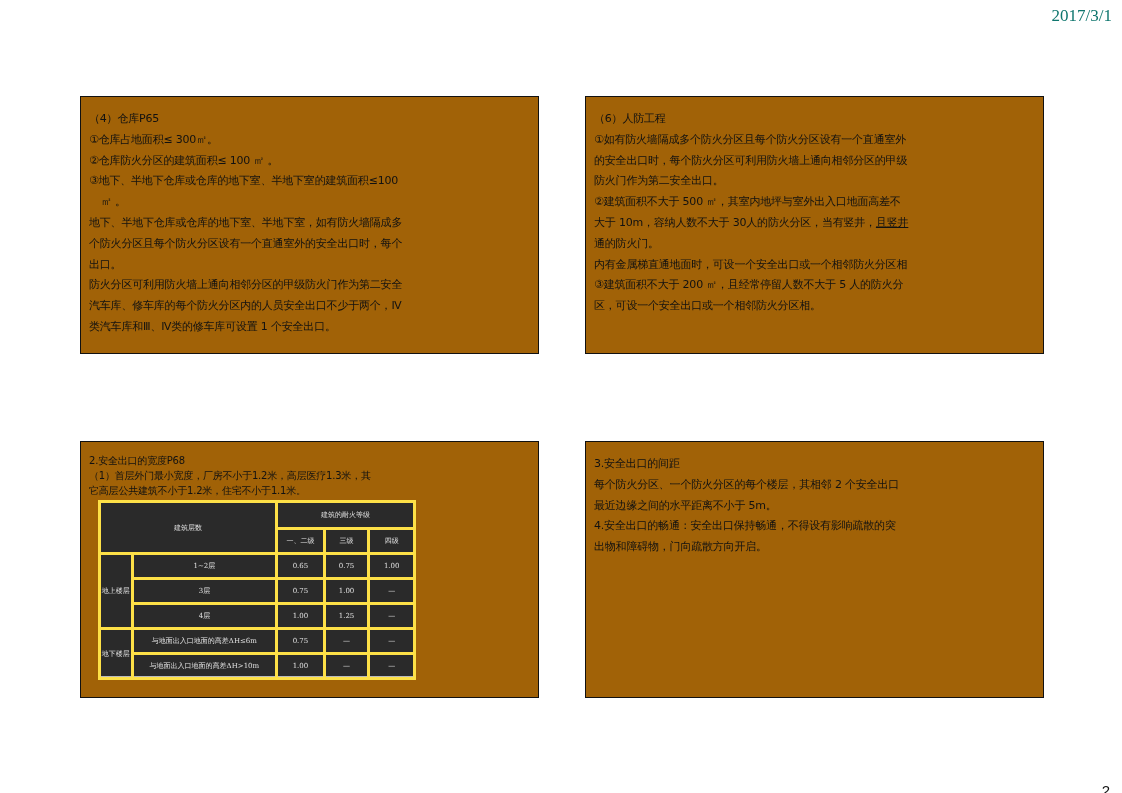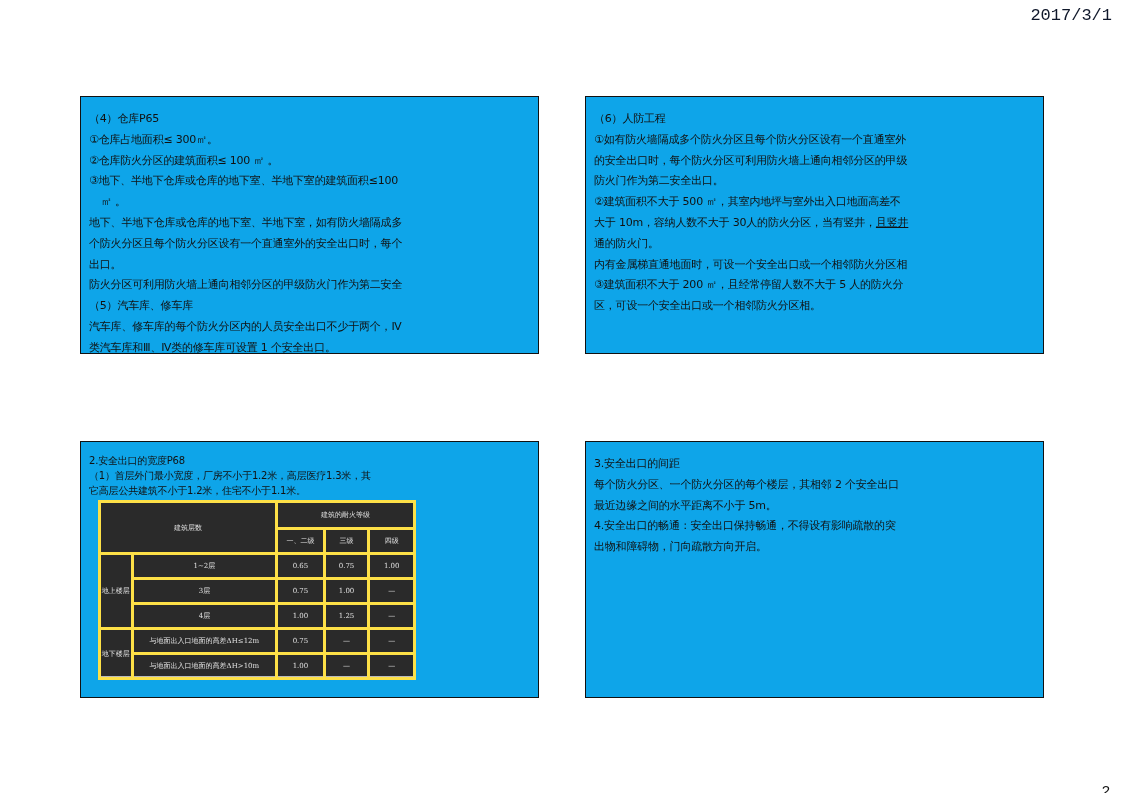--- a/index.html
+++ b/index.html
@@ -3,29 +3,29 @@
   <meta charset="utf-8">
   <style>
     html, body { margin: 0; padding: 0; }
     body {
       width: 1122px; height: 793px; position: relative; overflow: hidden;
       background: #ffffff; color: #111;
       font-family: "DejaVu Sans", "Liberation Sans", sans-serif;
     }
     .page-date {
       position: absolute; right: 10px; top: 6px;
-      font-family: Liberation Mono, monospace; font-size: 17px; color: #0f172a;
+      font-family: Liberation Serif, serif; font-size: 17px; color: #0f766e;
     }
     .page-num {
       position: absolute; right: 12px; top: 782px;
       font-family: "Liberation Sans", sans-serif; font-size: 15px; color: #111;
     }
     .slide {
       position: absolute; box-sizing: border-box;
-      border: 1.5px solid #111; background: #0ea5e9;
+      border: 1.5px solid #111; background: #a16207;
       padding: 12px 8px 0 8px; overflow: hidden;
     }
     .s1 { left: 80px; top: 96px; width: 459px; height: 258px; }
     .s2 { left: 585px; top: 96px; width: 459px; height: 258px; }
     .s3 { left: 80px; top: 441px; width: 459px; height: 257px; padding-top: 11px; }
     .s4 { left: 585px; top: 441px; width: 459px; height: 257px; }
     .line { font-size: 11px; line-height: 20.8px; white-space: nowrap; letter-spacing: -0.2px; }
     .line.indent { padding-left: 12px; }
     .tight { font-size: 10px; line-height: 15px; white-space: nowrap; letter-spacing: -0.2px; }
     .u { text-decoration: underline; }
@@ -52,21 +52,20 @@
 <div class="slide s1">
   <div class="line">（4）仓库P65</div>
   <div class="line">①仓库占地面积≤ 300㎡。</div>
   <div class="line">②仓库防火分区的建筑面积≤ 100 ㎡ 。</div>
   <div class="line">③地下、半地下仓库或仓库的地下室、半地下室的建筑面积≤100</div>
   <div class="line indent">㎡ 。</div>
   <div class="line">地下、半地下仓库或仓库的地下室、半地下室，如有防火墙隔成多</div>
   <div class="line">个防火分区且每个防火分区设有一个直通室外的安全出口时，每个</div>
   <div class="line">出口。</div>
   <div class="line">防火分区可利用防火墙上通向相邻分区的甲级防火门作为第二安全</div>
-  <div class="line">（5）汽车库、修车库</div>
   <div class="line">汽车库、修车库的每个防火分区内的人员安全出口不少于两个，Ⅳ</div>
   <div class="line">类汽车库和Ⅲ、Ⅳ类的修车库可设置 1 个安全出口。</div>
 </div>
 
 <div class="slide s2">
   <div class="line">（6）人防工程</div>
   <div class="line">①如有防火墙隔成多个防火分区且每个防火分区设有一个直通室外</div>
   <div class="line">的安全出口时，每个防火分区可利用防火墙上通向相邻分区的甲级</div>
   <div class="line">防火门作为第二安全出口。</div>
   <div class="line">②建筑面积不大于 500 ㎡，其室内地坪与室外出入口地面高差不</div>
@@ -115,21 +114,21 @@
         <td>—</td>
       </tr>
       <tr class="r">
         <td>4层</td>
         <td>1.00</td>
         <td>1.25</td>
         <td>—</td>
       </tr>
       <tr class="r">
         <td rowspan="2">地下楼层</td>
-        <td>与地面出入口地面的高差ΔH≤12m</td>
+        <td>与地面出入口地面的高差ΔH≤6m</td>
         <td>0.75</td>
         <td>—</td>
         <td>—</td>
       </tr>
       <tr class="r">
         <td>与地面出入口地面的高差ΔH&gt;10m</td>
         <td>1.00</td>
         <td>—</td>
         <td>—</td>
       </tr>

